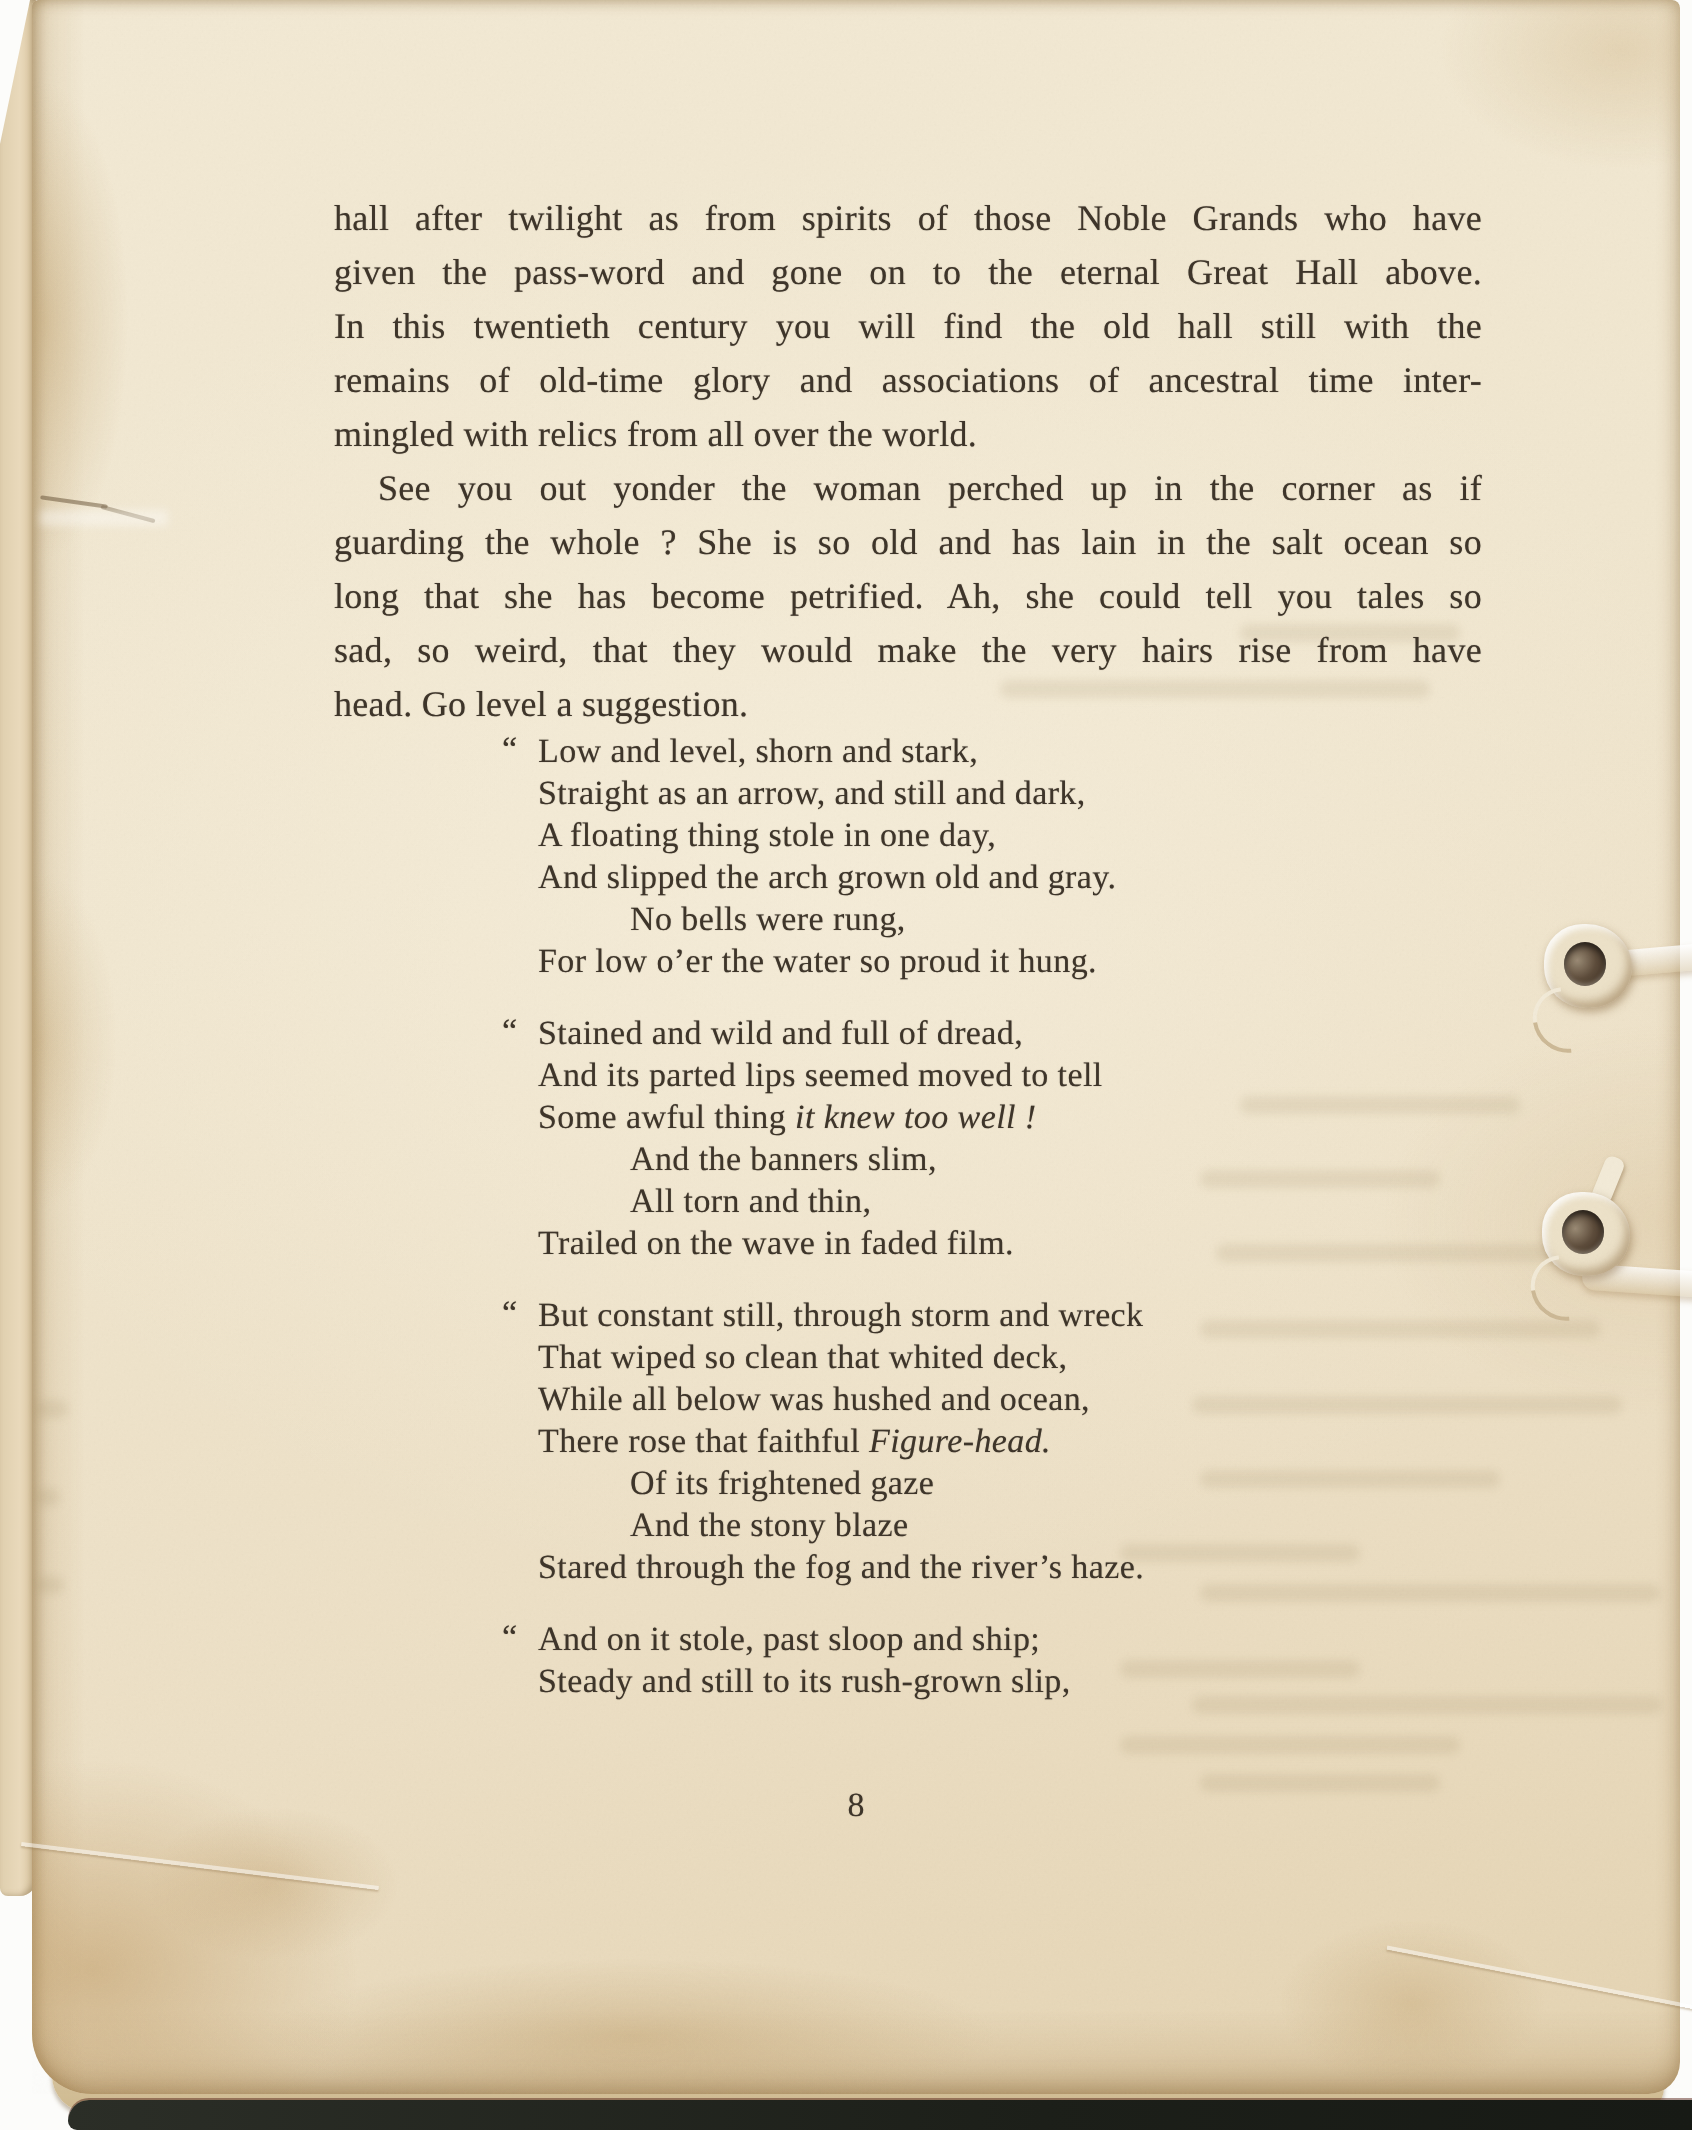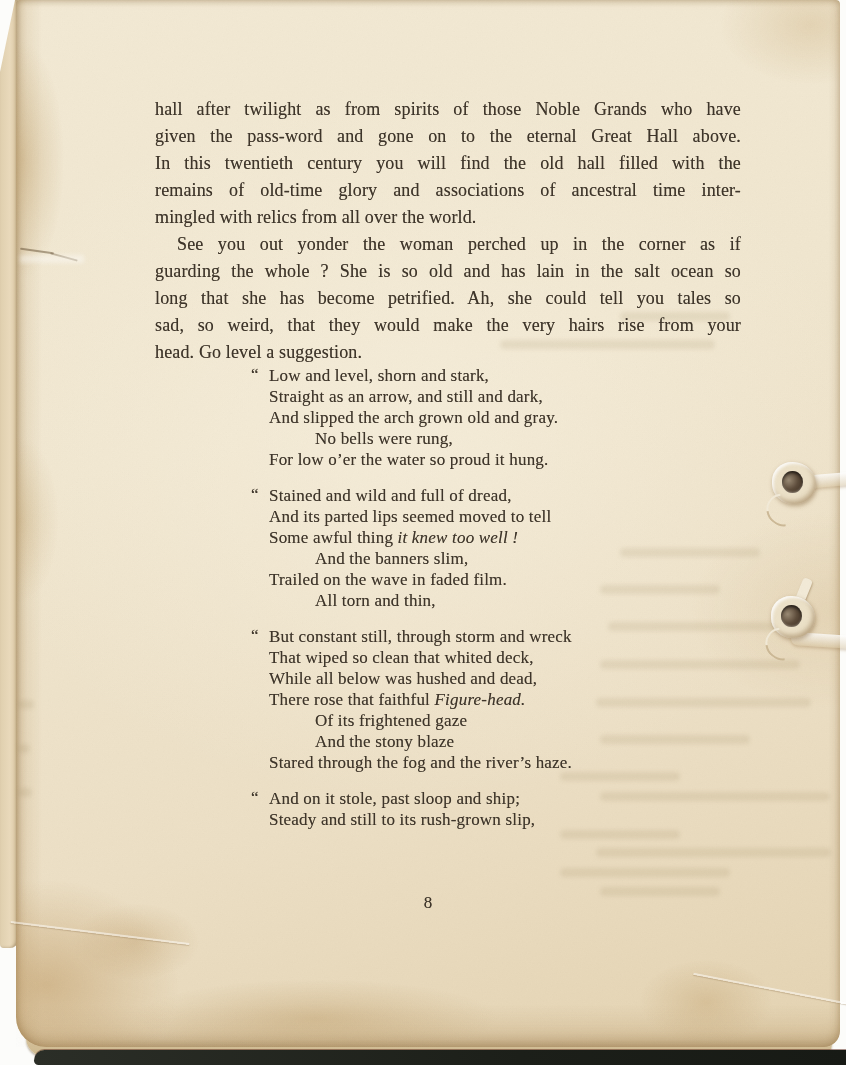--- a/index.html
+++ b/index.html
@@ -82,21 +82,21 @@
   .tearHi{position:absolute;left:4px;top:255px;width:64px;height:8px;z-index:2;
     background:rgba(255,255,255,.4);filter:blur(2px);}
 
   
   .content{position:absolute;inset:0;z-index:3;color:#3e352a;}
   .prose{
     position:absolute;left:139px;top:96px;width:586px;
     font-size:18px;line-height:27px;letter-spacing:.15px;
     text-shadow:0 0 .5px rgba(62,53,42,.55);
   }
-  .prose-line{text-align:justify;text-align-last:justify;}
+  .prose-line{text-align:justify;text-align-last:justify;margin-left:12px;}
   .prose-line.last{text-align-last:left;}
   .para.indented .prose-line:first-child{padding-left:22px;}
 
   .poem{
     position:absolute;left:237px;top:365px;
     font-size:17px;line-height:21px;letter-spacing:.2px;
     text-shadow:0 0 .5px rgba(62,53,42,.5);
   }
   .stanza{margin-bottom:15px;}
   .poem-line{position:relative;padding-left:16px;}
@@ -182,53 +182,54 @@
     <div class="crease c2"></div>
     <div class="tearA"></div>
     <div class="tearB"></div>
     <div class="tearHi"></div>
 
     <div class="content">
       <div class="prose">
           <div class="para">
             <div class="prose-line">hall after twilight as from spirits of those Noble Grands who have</div>
             <div class="prose-line">given the pass-word and gone on to the eternal Great Hall above.</div>
-            <div class="prose-line">In this twentieth century you will find the old hall filled with the</div>
+            <div class="prose-line">In this twentieth century you will find the old hall still with the</div>
             <div class="prose-line">remains of old-time glory and associations of ancestral time inter-</div>
             <div class="prose-line last">mingled with relics from all over the world.</div>
           </div>
           <div class="para indented">
             <div class="prose-line">See you out yonder the woman perched up in the corner as if</div>
             <div class="prose-line">guarding the whole ? She is so old and has lain in the salt ocean so</div>
             <div class="prose-line">long that she has become petrified. Ah, she could tell you tales so</div>
-            <div class="prose-line">sad, so weird, that they would make the very hairs rise from your</div>
+            <div class="prose-line">sad, so weird, that they would make the very hairs rise from have</div>
             <div class="prose-line last">head. Go level a suggestion.</div>
           </div>
         </div>
       <div class="poem">
           <div class="stanza">
             <div class="poem-line"><span class="poem-quote">“</span><span class="seg">Low and level, shorn and stark,</span></div>
             <div class="poem-line"><span class="seg">Straight as an arrow, and still and dark,</span></div>
+            <div class="poem-line"><span class="seg">A floating thing stole in one day,</span></div>
             <div class="poem-line"><span class="seg">And slipped the arch grown old and gray.</span></div>
             <div class="poem-line inner"><span class="seg">No bells were rung,</span></div>
             <div class="poem-line"><span class="seg">For low o’er the water so proud it hung.</span></div>
           </div>
           <div class="stanza">
             <div class="poem-line"><span class="poem-quote">“</span></div>
             <div class="poem-line"><span class="seg">Stained and wild and full of dread,</span></div>
             <div class="poem-line"><span class="seg">And its parted lips seemed moved to tell</span></div>
             <div class="poem-line"><span class="seg">Some awful thing </span><i class="seg">it knew too well !</i></div>
             <div class="poem-line inner"><span class="seg">And the banners slim,</span></div>
+            <div class="poem-line inner"><span class="seg">All torn and thin,</span></div>
             <div class="poem-line"><span class="seg">Trailed on the wave in faded film.</span></div>
-            <div class="poem-line inner"><span class="seg">All torn and thin,</span></div>
           </div>
           <div class="stanza">
             <div class="poem-line"><span class="poem-quote">“</span><span class="seg">But constant still, through storm and wreck</span></div>
             <div class="poem-line"><span class="seg">That wiped so clean that whited deck,</span></div>
-            <div class="poem-line"><span class="seg">While all below was hushed and dead,</span></div>
+            <div class="poem-line"><span class="seg">While all below was hushed and ocean,</span></div>
             <div class="poem-line"><span class="seg">There rose that faithful </span><i class="seg">Figure-head.</i></div>
             <div class="poem-line inner"><span class="seg">Of its frightened gaze</span></div>
             <div class="poem-line inner"><span class="seg">And the stony blaze</span></div>
             <div class="poem-line"><span class="seg">Stared through the fog and the river’s haze.</span></div>
           </div>
           <div class="stanza">
             <div class="poem-line"><span class="poem-quote">“</span><span class="seg">And on it stole, past sloop and ship;</span></div>
             <div class="poem-line"><span class="seg">Steady and still to its rush-grown slip,</span></div>
           </div>
         </div>

